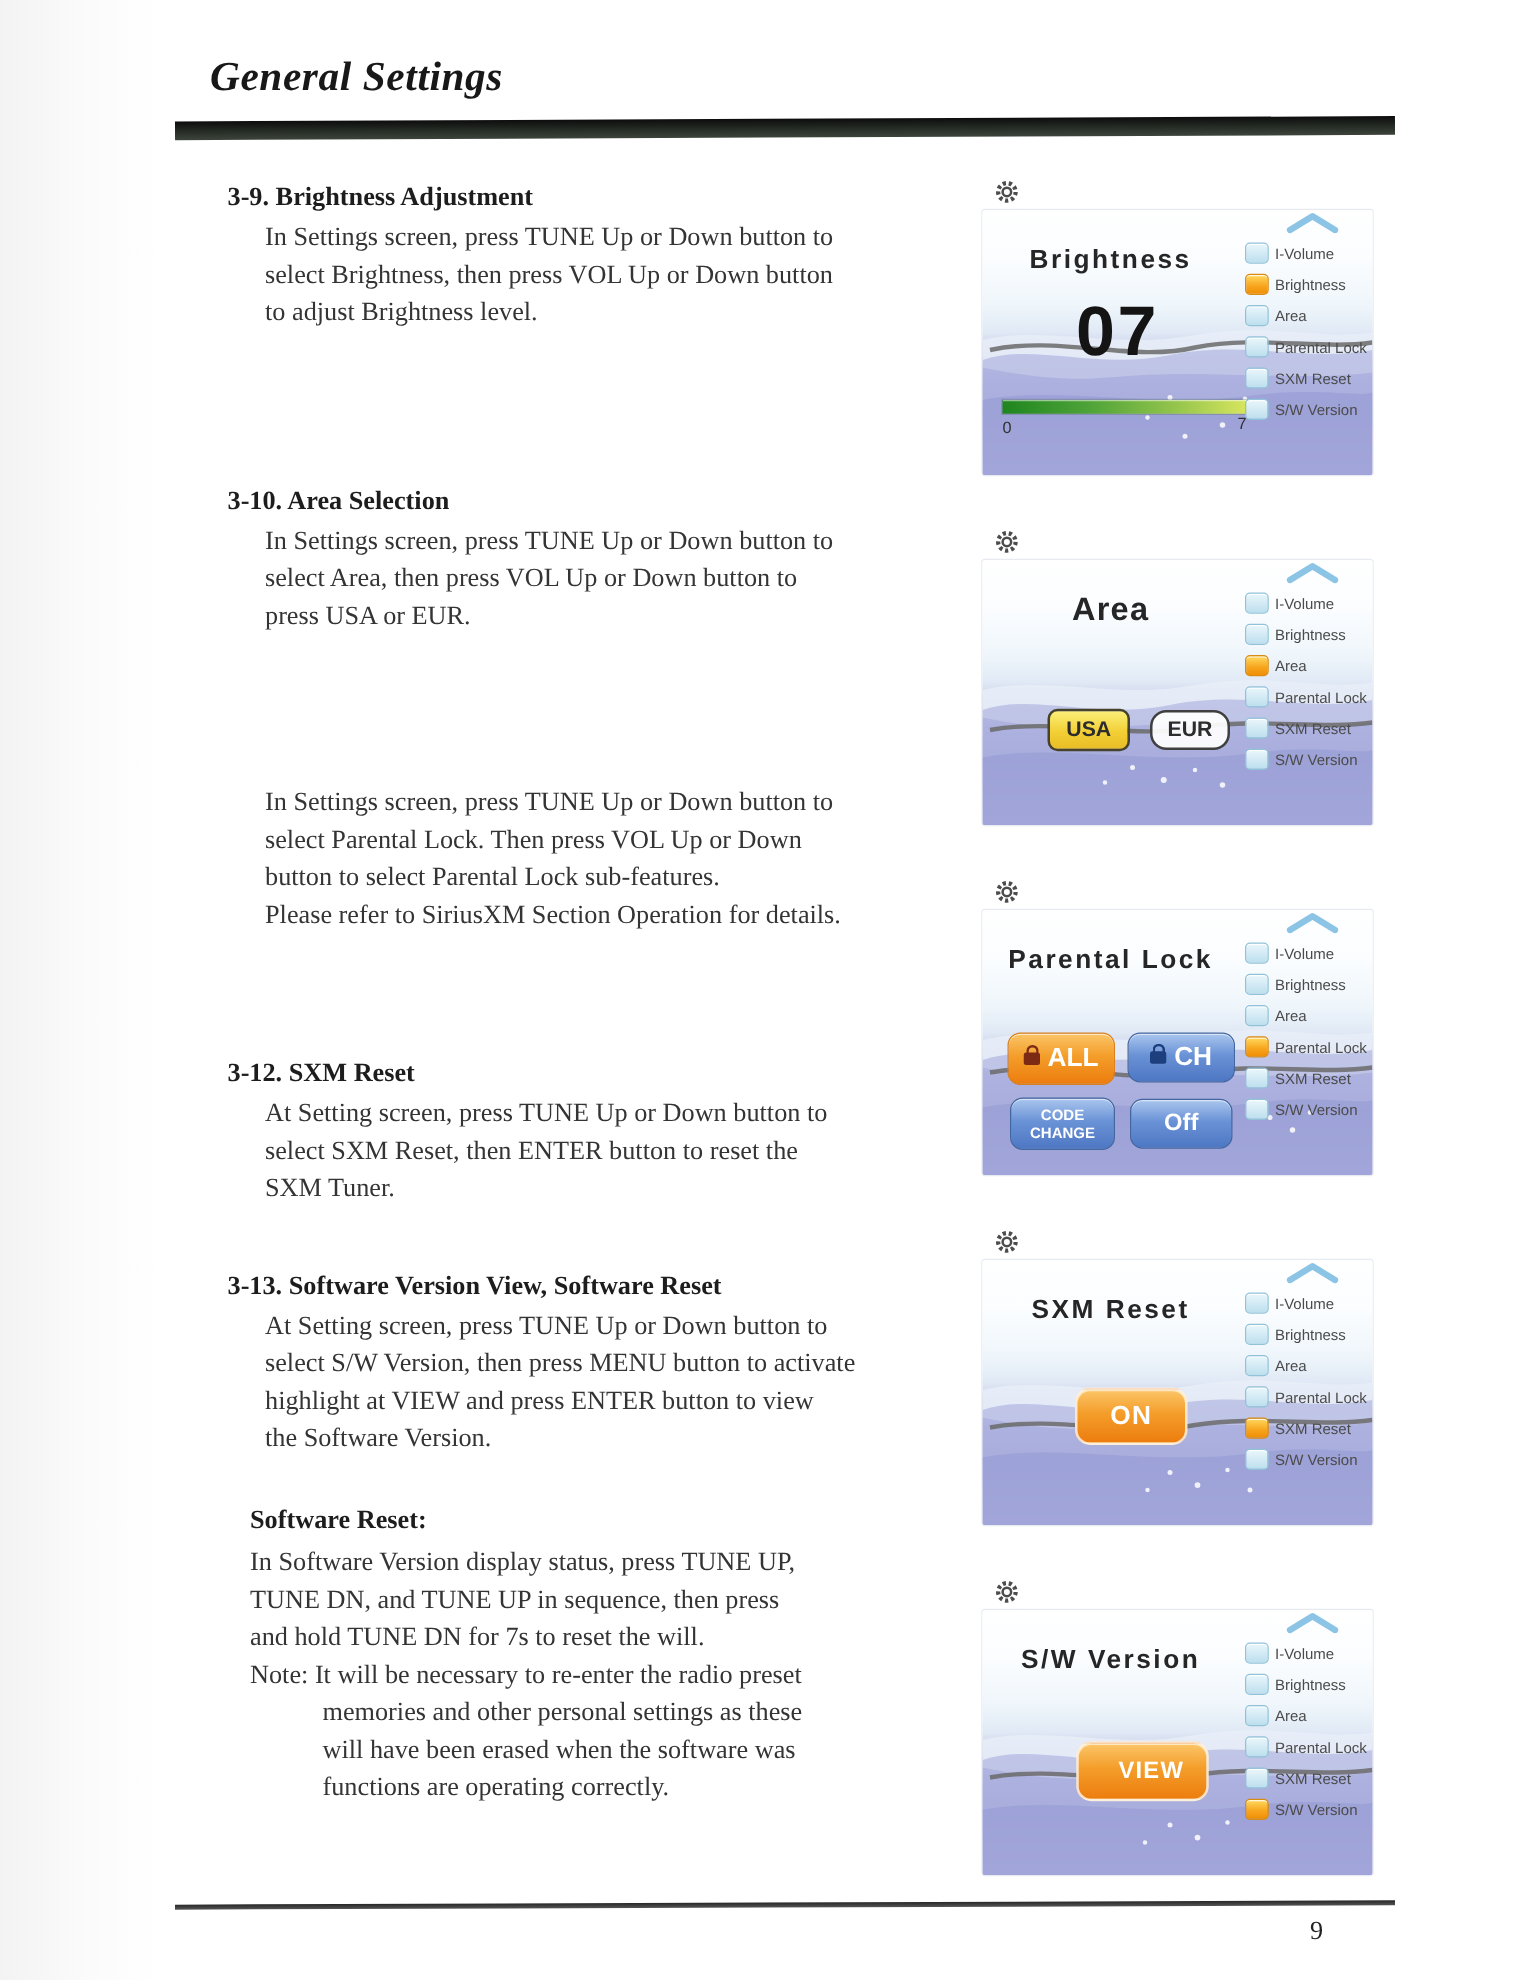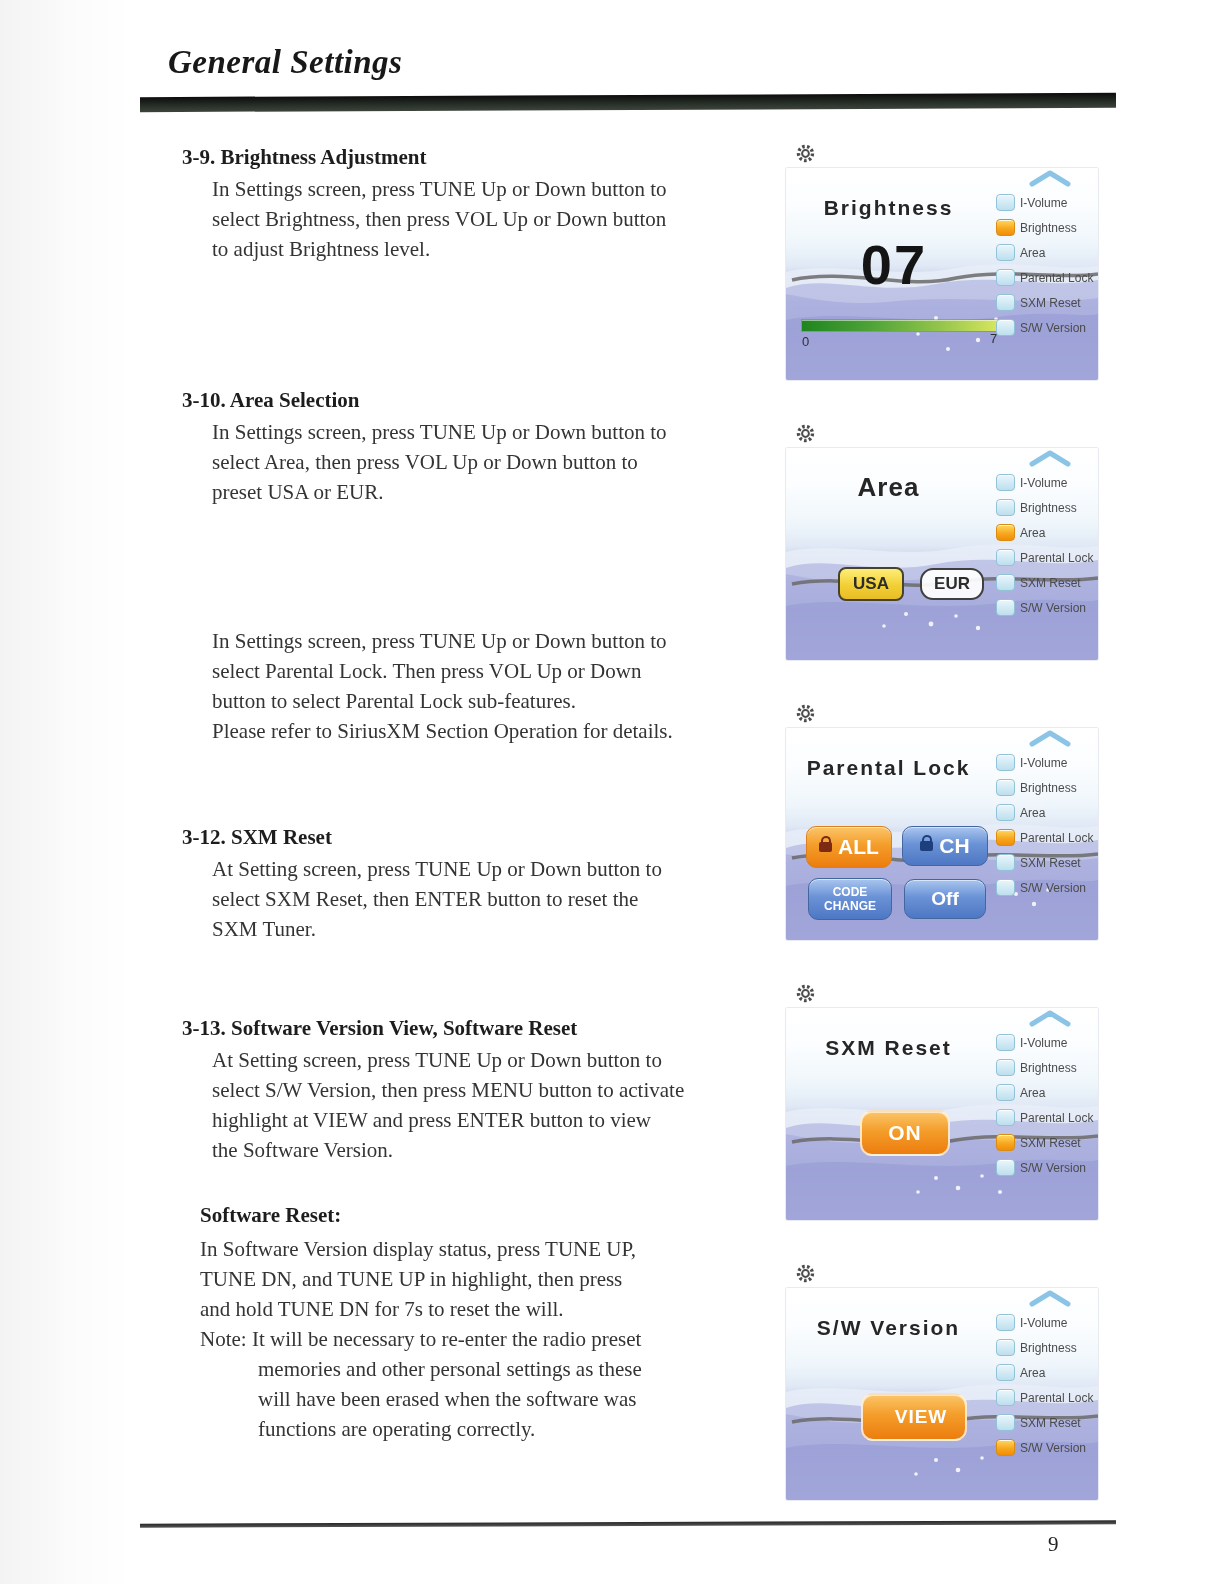--- a/index.html
+++ b/index.html
@@ -94,34 +94,34 @@
       <div>select Brightness, then press VOL Up or Down button</div>
       <div>to adjust Brightness level.</div>
     </div>
   </div>
 
   <div class="section" style="top:388px">
     <h2>3-10. Area Selection</h2>
     <div class="body">
       <div>In Settings screen, press TUNE Up or Down button to</div>
       <div>select Area, then press VOL Up or Down button to</div>
-      <div>preset USA or EUR.</div>
+      <div>press USA or EUR.</div>
     </div>
   </div>
 
   <div class="section" style="top:626px">
     <div class="body">
       <div>In Settings screen, press TUNE Up or Down button to</div>
       <div>select Parental Lock. Then press VOL Up or Down</div>
       <div>button to select Parental Lock sub-features.</div>
       <div>Please refer to SiriusXM Section Operation for details.</div>
     </div>
   </div>
 
-  <div class="section" style="top:825px">
+  <div class="section" style="top:846px">
     <h2>3-12. SXM Reset</h2>
     <div class="body">
       <div>At Setting screen, press TUNE Up or Down button to</div>
       <div>select SXM Reset, then ENTER button to reset the</div>
       <div>SXM Tuner.</div>
     </div>
   </div>
 
   <div class="section" style="top:1016px">
     <h2>3-13. Software Version View, Software Reset</h2>
@@ -130,21 +130,21 @@
       <div>select S/W Version, then press MENU button to activate</div>
       <div>highlight at VIEW and press ENTER button to view</div>
       <div>the Software Version.</div>
     </div>
   </div>
 
   <div class="swreset" style="top:1203px">
     <h3>Software Reset:</h3>
     <div class="body">
       <div>In Software Version display status, press TUNE UP,</div>
-      <div>TUNE DN, and TUNE UP in highlight, then press</div>
+      <div>TUNE DN, and TUNE UP in sequence, then press</div>
       <div>and hold TUNE DN for 7s to reset the will.</div>
       <div>Note: It will be necessary to re-enter the radio preset</div>
       <div class="note-rest">
         <div>memories and other personal settings as these</div>
         <div>will have been erased when the software was</div>
         <div>functions are operating correctly.</div>
       </div>
     </div>
   </div>
 

